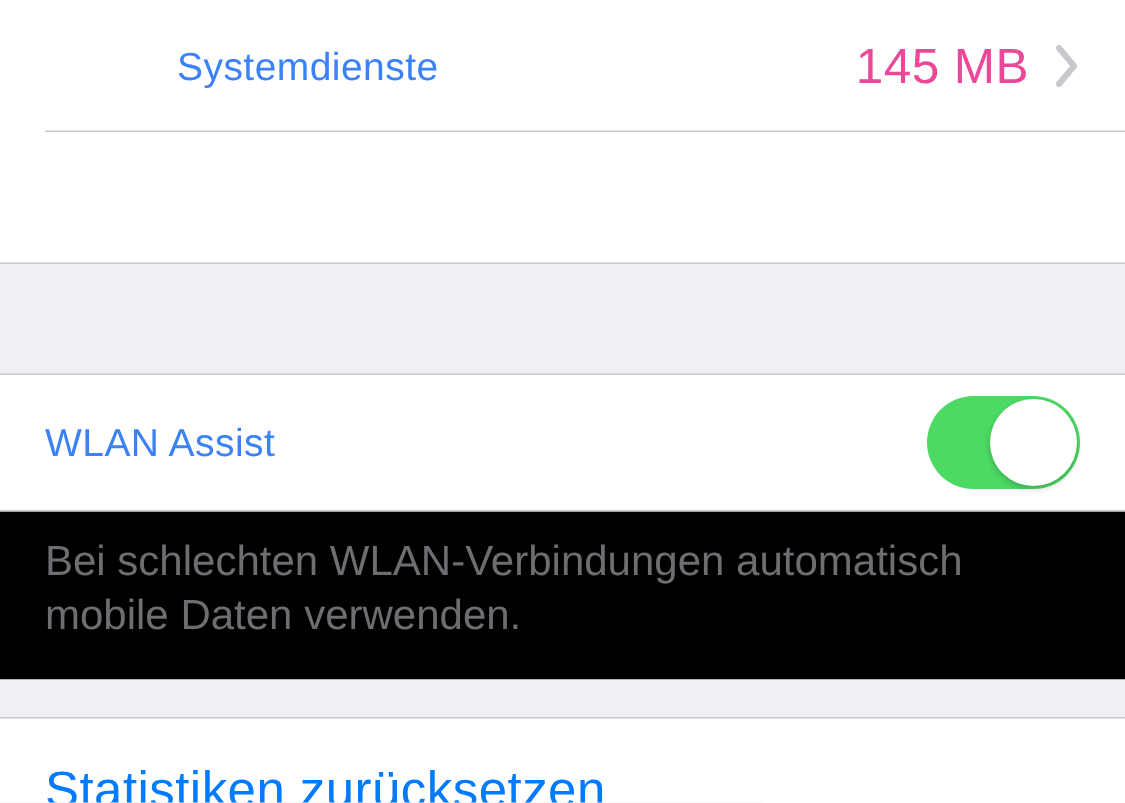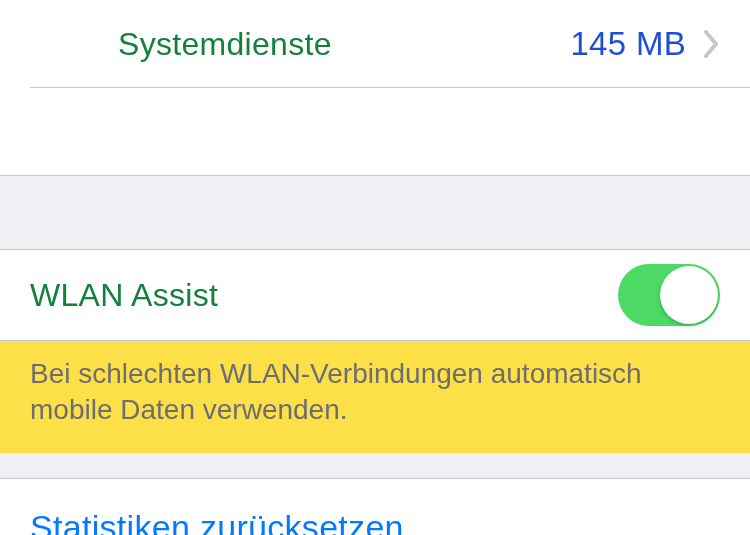--- a/index.html
+++ b/index.html
@@ -46,28 +46,28 @@
     }
     .separator-top-full {
       position: absolute;
       top: 0;
       left: 0;
       right: 0;
       height: 1px;
       background-color: #c8c7cc;
     }
     .label {
-      font-size: 32px;
-      color: #15803d;
+      font-size: 26px;
+      color: #3b82f6;
       flex: 1;
       letter-spacing: 0.3px;
     }
     .value {
       font-size: 33px;
-      color: #1d4ed8;
+      color: #ec4899;
       letter-spacing: 0.3px;
     }
     .chevron {
       margin-left: 18px;
       width: 16px;
       height: 28px;
       display: flex;
       align-items: center;
     }
     .chevron svg {
@@ -95,21 +95,21 @@
       height: 58px;
       background-color: #ffffff;
       border-radius: 50%;
       box-shadow: 0 2px 4px rgba(0,0,0,0.2);
     }
     .footer-text {
       padding: 15px 30px 24px 30px;
       font-size: 28px;
       color: #6d6d72;
       line-height: 1.3;
-      background-color: #fde047;
+      background-color: #000000;
       letter-spacing: 0px;
     }
     .link-row {
       display: flex;
       align-items: center;
       padding: 0 30px;
       min-height: 100px;
       background-color: #ffffff;
       position: relative;
     }

